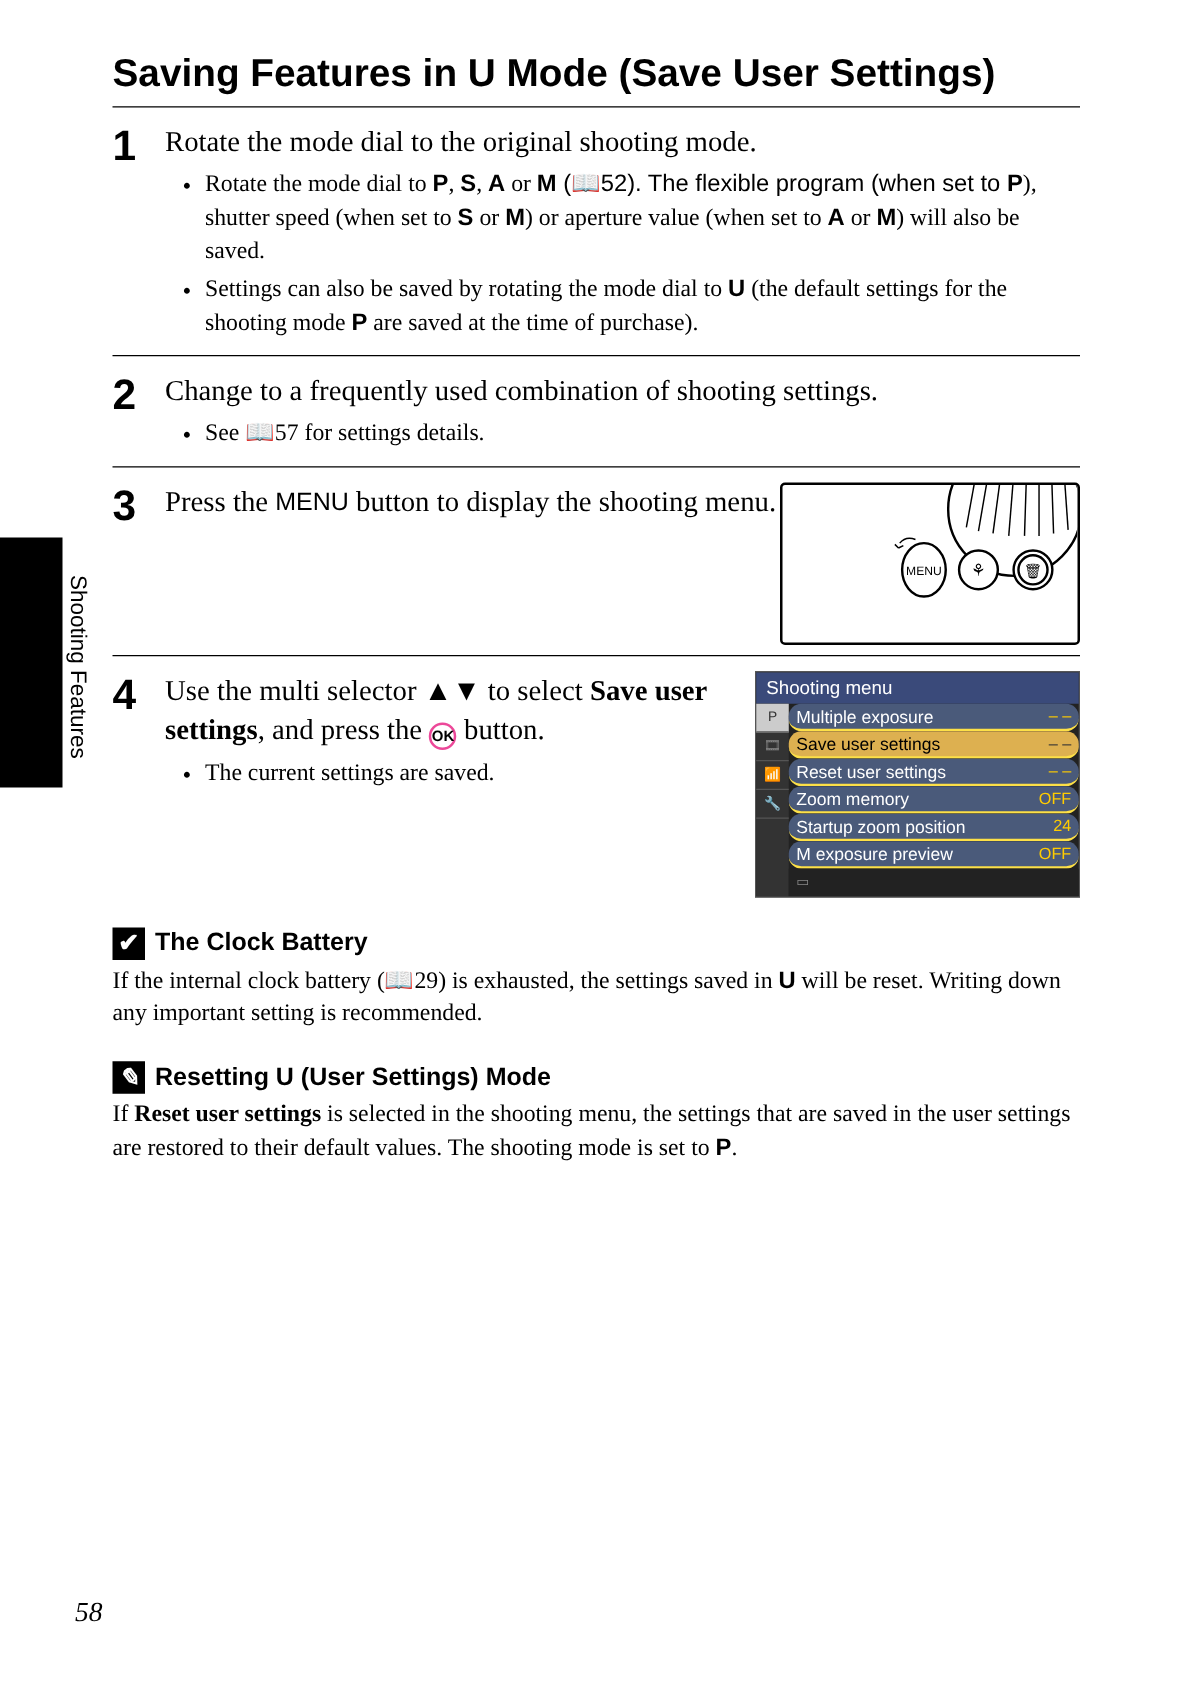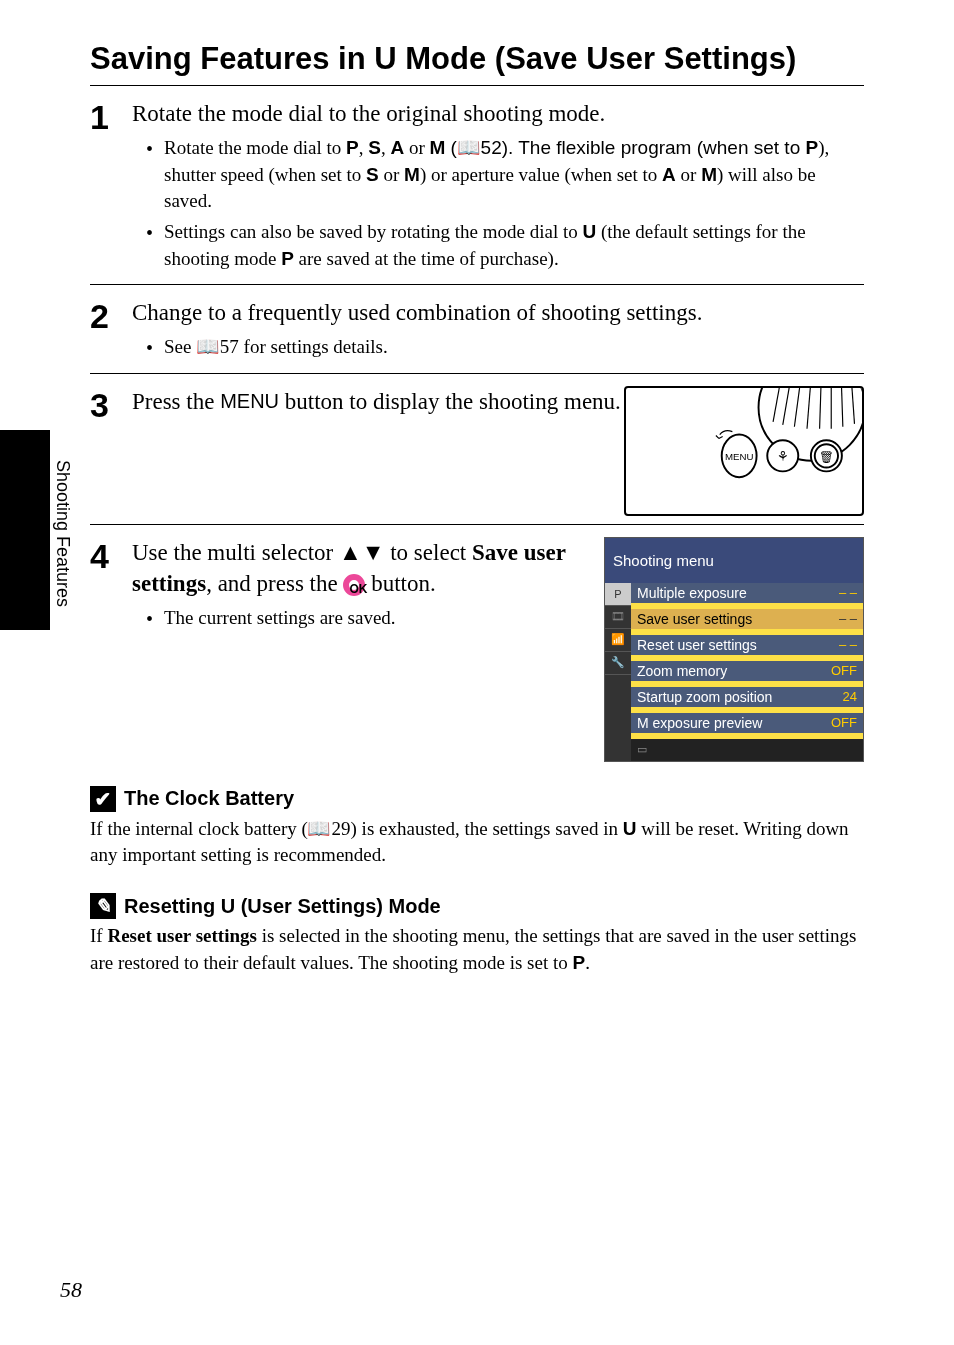--- a/index.html
+++ b/index.html
@@ -12,39 +12,39 @@
   .intro { font-size: 20px; margin-bottom: 18px; line-height: 1.4; }
   .intro .u-icon { font-weight: 900; font-family: Arial, sans-serif; }
   .hr { border: none; border-top: 1px solid #000; margin: 8px 0 12px 0; }
   .step { display: flex; margin-bottom: 4px; }
   .step-num { font-size: 34px; font-weight: bold; font-family: Arial, sans-serif; width: 42px; flex-shrink: 0; line-height: 1; padding-top: 2px; }
   .step-body { flex: 1; }
   .step-head { font-size: 23px; font-family: Georgia, serif; line-height: 1.35; margin-bottom: 6px; }
   .step-head .menu-txt { font-family: Arial, sans-serif; font-weight: normal; font-size: 20px; vertical-align: 1px; }
   .step-head .icon-tri { font-family: Arial, sans-serif; }
   .step-head .bold { font-weight: bold; }
-  .step-head .ok-icon { display: inline-block; border: 6px solid #ec4899; border-radius: 50%; font-size: 12px; font-weight: bold; font-family: Arial, sans-serif; width: 22px; height: 22px; line-height: 18px; text-align: center; vertical-align: -2px; }
+  .step-head .ok-icon { display: inline-block; border: 2px solid #ec4899; border-radius: 50%; font-size: 12px; font-weight: bold; font-family: Arial, sans-serif; width: 22px; height: 22px; line-height: 18px; text-align: center; vertical-align: -2px; }
   .bullets { list-style: none; padding-left: 18px; }
   .bullets li { position: relative; font-size: 19px; line-height: 1.4; margin-bottom: 4px; padding-left: 14px; }
   .bullets li::before { content: "•"; position: absolute; left: -4px; top: 0; font-size: 20px; }
   .bullets .mode { font-family: Arial, sans-serif; font-weight: 900; }
   .bullets .page-icon { font-family: Arial, sans-serif; }
   .step-row { display: flex; align-items: flex-start; }
   .step-col { flex: 1; }
   .illus { width: 240px; flex-shrink: 0; }
   .illus-box { border: 2px solid #000; border-radius: 4px; width: 240px; height: 130px; position: relative; overflow: hidden; }
   .illus svg { width: 100%; height: 100%; }
   .shooting-menu { width: 260px; flex-shrink: 0; background: #222; border: 1px solid #555; font-family: Arial, sans-serif; font-size: 14px; color: #fff; }
-  .shooting-menu .sm-title { background: #3a4a7a; padding: 14px 8px; font-size: 15px; }
+  .shooting-menu .sm-title { background: #3a4a7a; padding: 4px 8px; font-size: 15px; }
   .shooting-menu .sm-body { display: flex; }
   .shooting-menu .sm-tabs { width: 26px; background: #333; display: flex; flex-direction: column; }
   .shooting-menu .sm-tab { height: 23px; border-bottom: 1px solid #555; display: flex; align-items: center; justify-content: center; font-size: 11px; color: #888; }
   .shooting-menu .sm-tab.active { background: #ccc; color: #333; }
   .shooting-menu .sm-list { flex: 1; }
-  .shooting-menu .sm-row { display: flex; justify-content: space-between; padding: 2px 6px; background: #4a5a7a; border-bottom: 6px solid #fde047; font-size: 14px; }
+  .shooting-menu .sm-row { display: flex; justify-content: space-between; padding: 2px 6px; background: #4a5a7a; border-bottom: 2px solid #fde047; font-size: 14px; border-radius: 10px; }
   .shooting-menu .sm-row.hl { background: #ddb050; color: #000; }
   .shooting-menu .sm-row .val { color: #fc0; font-size: 13px; }
   .shooting-menu .sm-row.hl .val { color: #333; }
   .shooting-menu .sm-spacer { height: 22px; background: #222; padding-left: 6px; display:flex; align-items:center; color:#888; font-size:11px;}
   .note { margin-top: 24px; }
   .note-head { display: flex; align-items: center; gap: 8px; margin-bottom: 4px; }
   .note-head .sq { width: 26px; height: 26px; background: #000; color: #fff; display: inline-flex; align-items: center; justify-content: center; font-weight: bold; font-family: Arial, sans-serif; font-size: 20px; }
   .note-head .sq.pencil { font-style: italic; }
   .note-head .nt { font-size: 20px; font-weight: bold; font-family: Arial, sans-serif; }
   .note-body { font-size: 19px; line-height: 1.4; }

